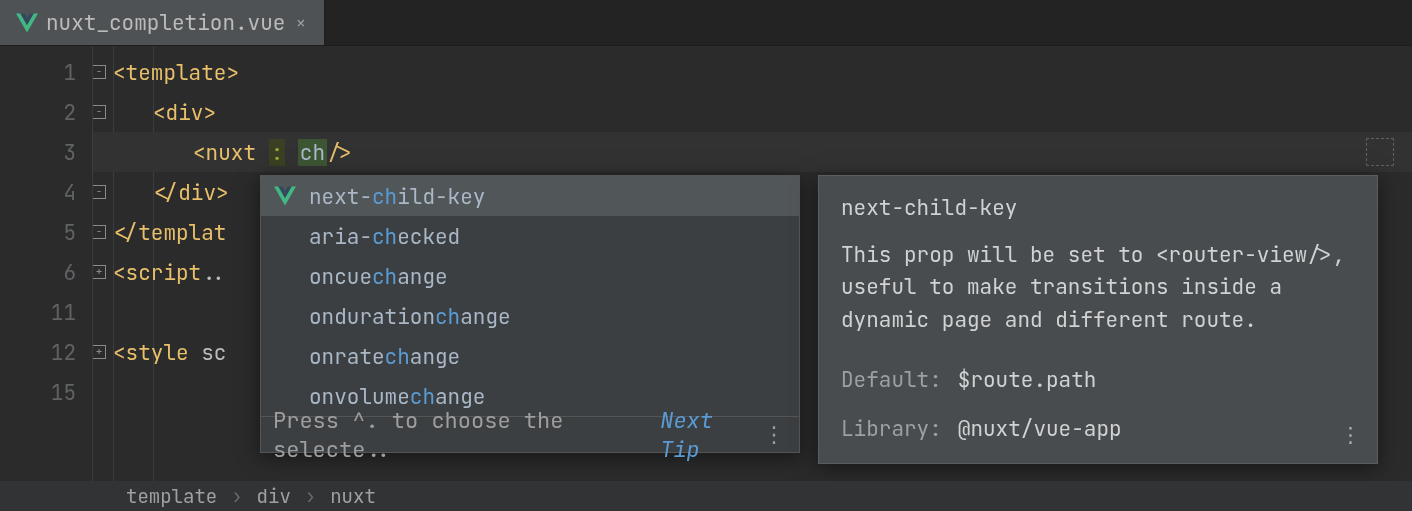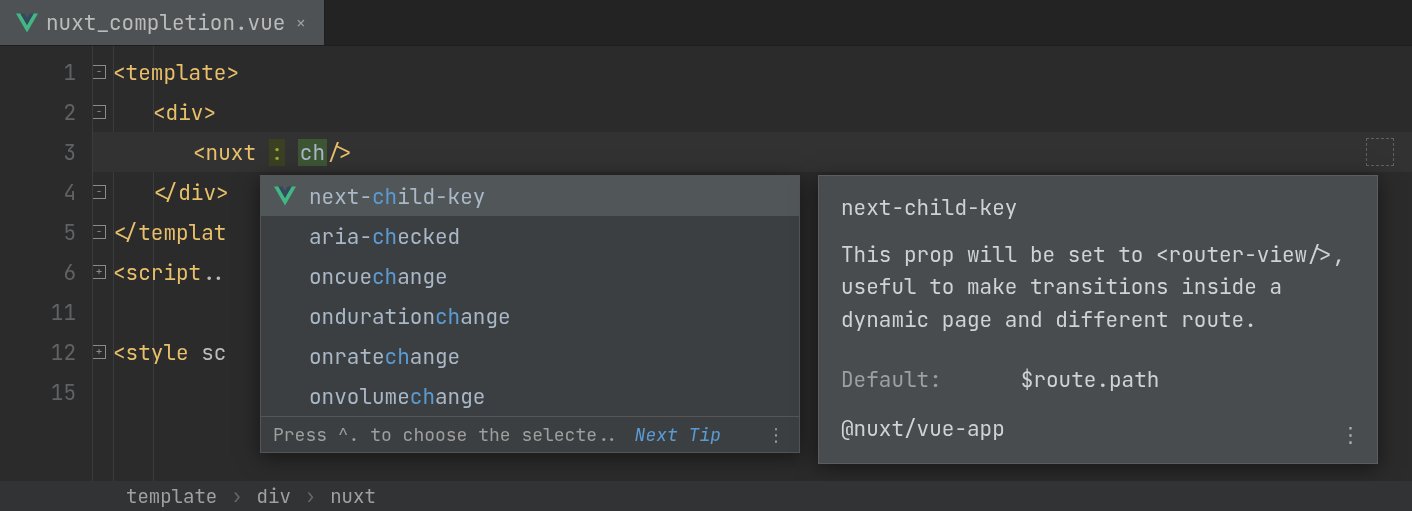--- a/index.html
+++ b/index.html
@@ -147,24 +147,24 @@
     color:var(--text);
   }
   .popup .row.sel { background:var(--bg-popup-row-sel2); }
   .popup .row .icon-slot { width:24px; display:flex; justify-content:center; }
   .popup .row .label { flex:1; }
   .popup .row .match { color:var(--match-blue); }
   .popup .footer {
     height:36px;
     display:flex; align-items:center;
     padding:0 12px;
-    font-size:18px;
+    font-size:22px;
     color:#9e9e9e;
     border-top:1px solid #555;
-    gap:16px;
+    gap:8px;
   }
   .popup .footer .link { color:var(--link-blue);font-style:italic; }
   .popup .footer .more {
     margin-left:auto; letter-spacing:2px; color:#9e9e9e;
   }
 
   
   .doc {
     position:absolute;
     left:818px; top:175px;
@@ -325,20 +325,21 @@
 </div>
 
 <div class="doc">
   <div class="title">next-child-key</div>
   <div class="desc">
     <span>This prop will be set to </span><span class="mono">&lt;router-view/&gt;</span><span>, useful to make transitions inside a dynamic page and different route.</span>
   </div>
   <div class="kvs">
     <span class="key">Default:</span>
     <span>$route.path</span>
+    <span class="key">Library:</span>
     <span>@nuxt/vue-app</span>
   </div>
   <span class="more">⋮</span>
 </div>
 
 <div class="breadcrumb">
   <span>template</span>
   <span class="sep">›</span>
   <span>div</span>
   <span class="sep">›</span>

